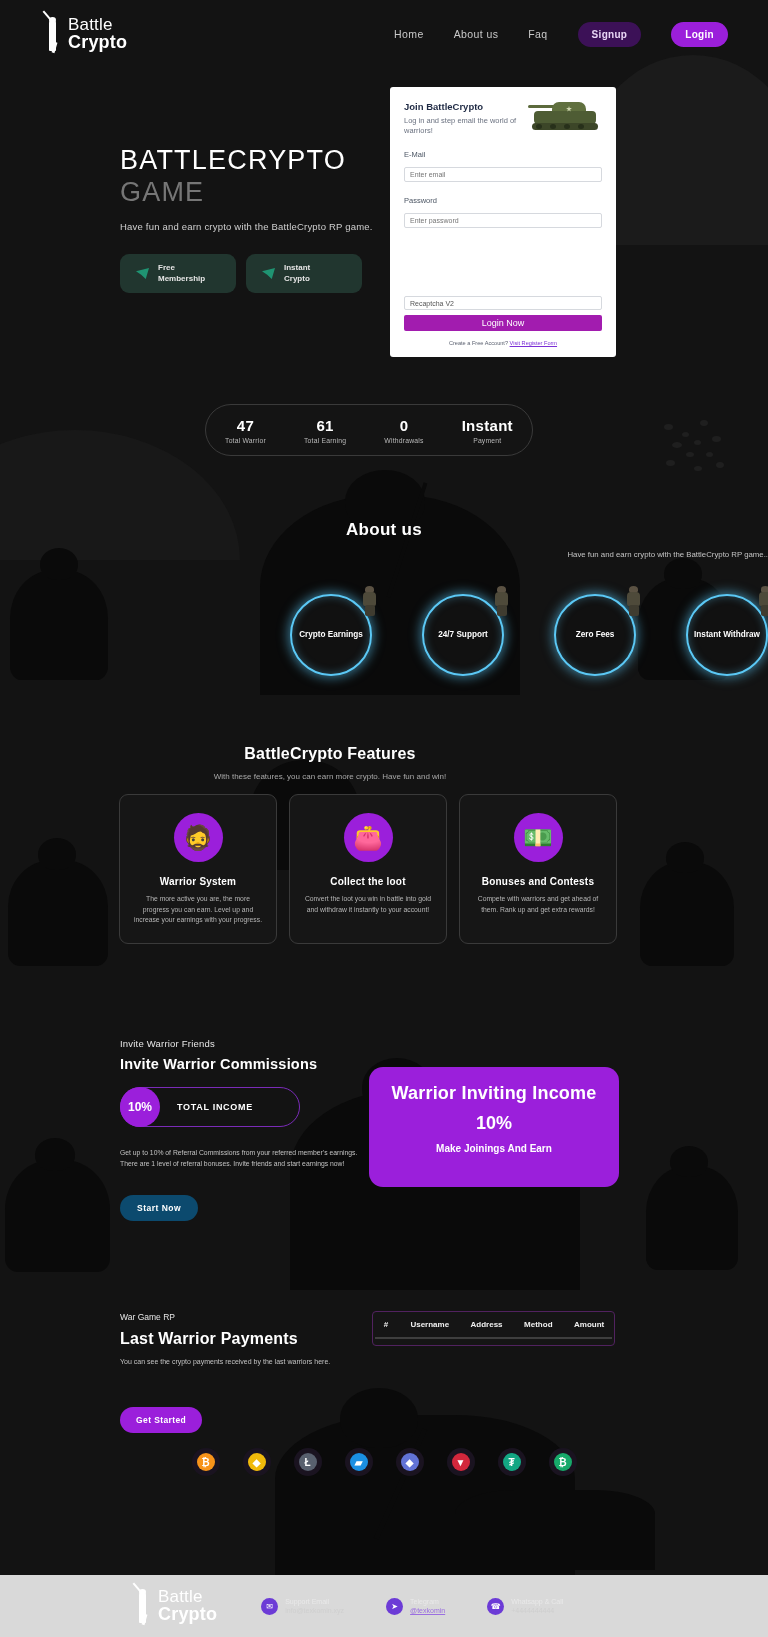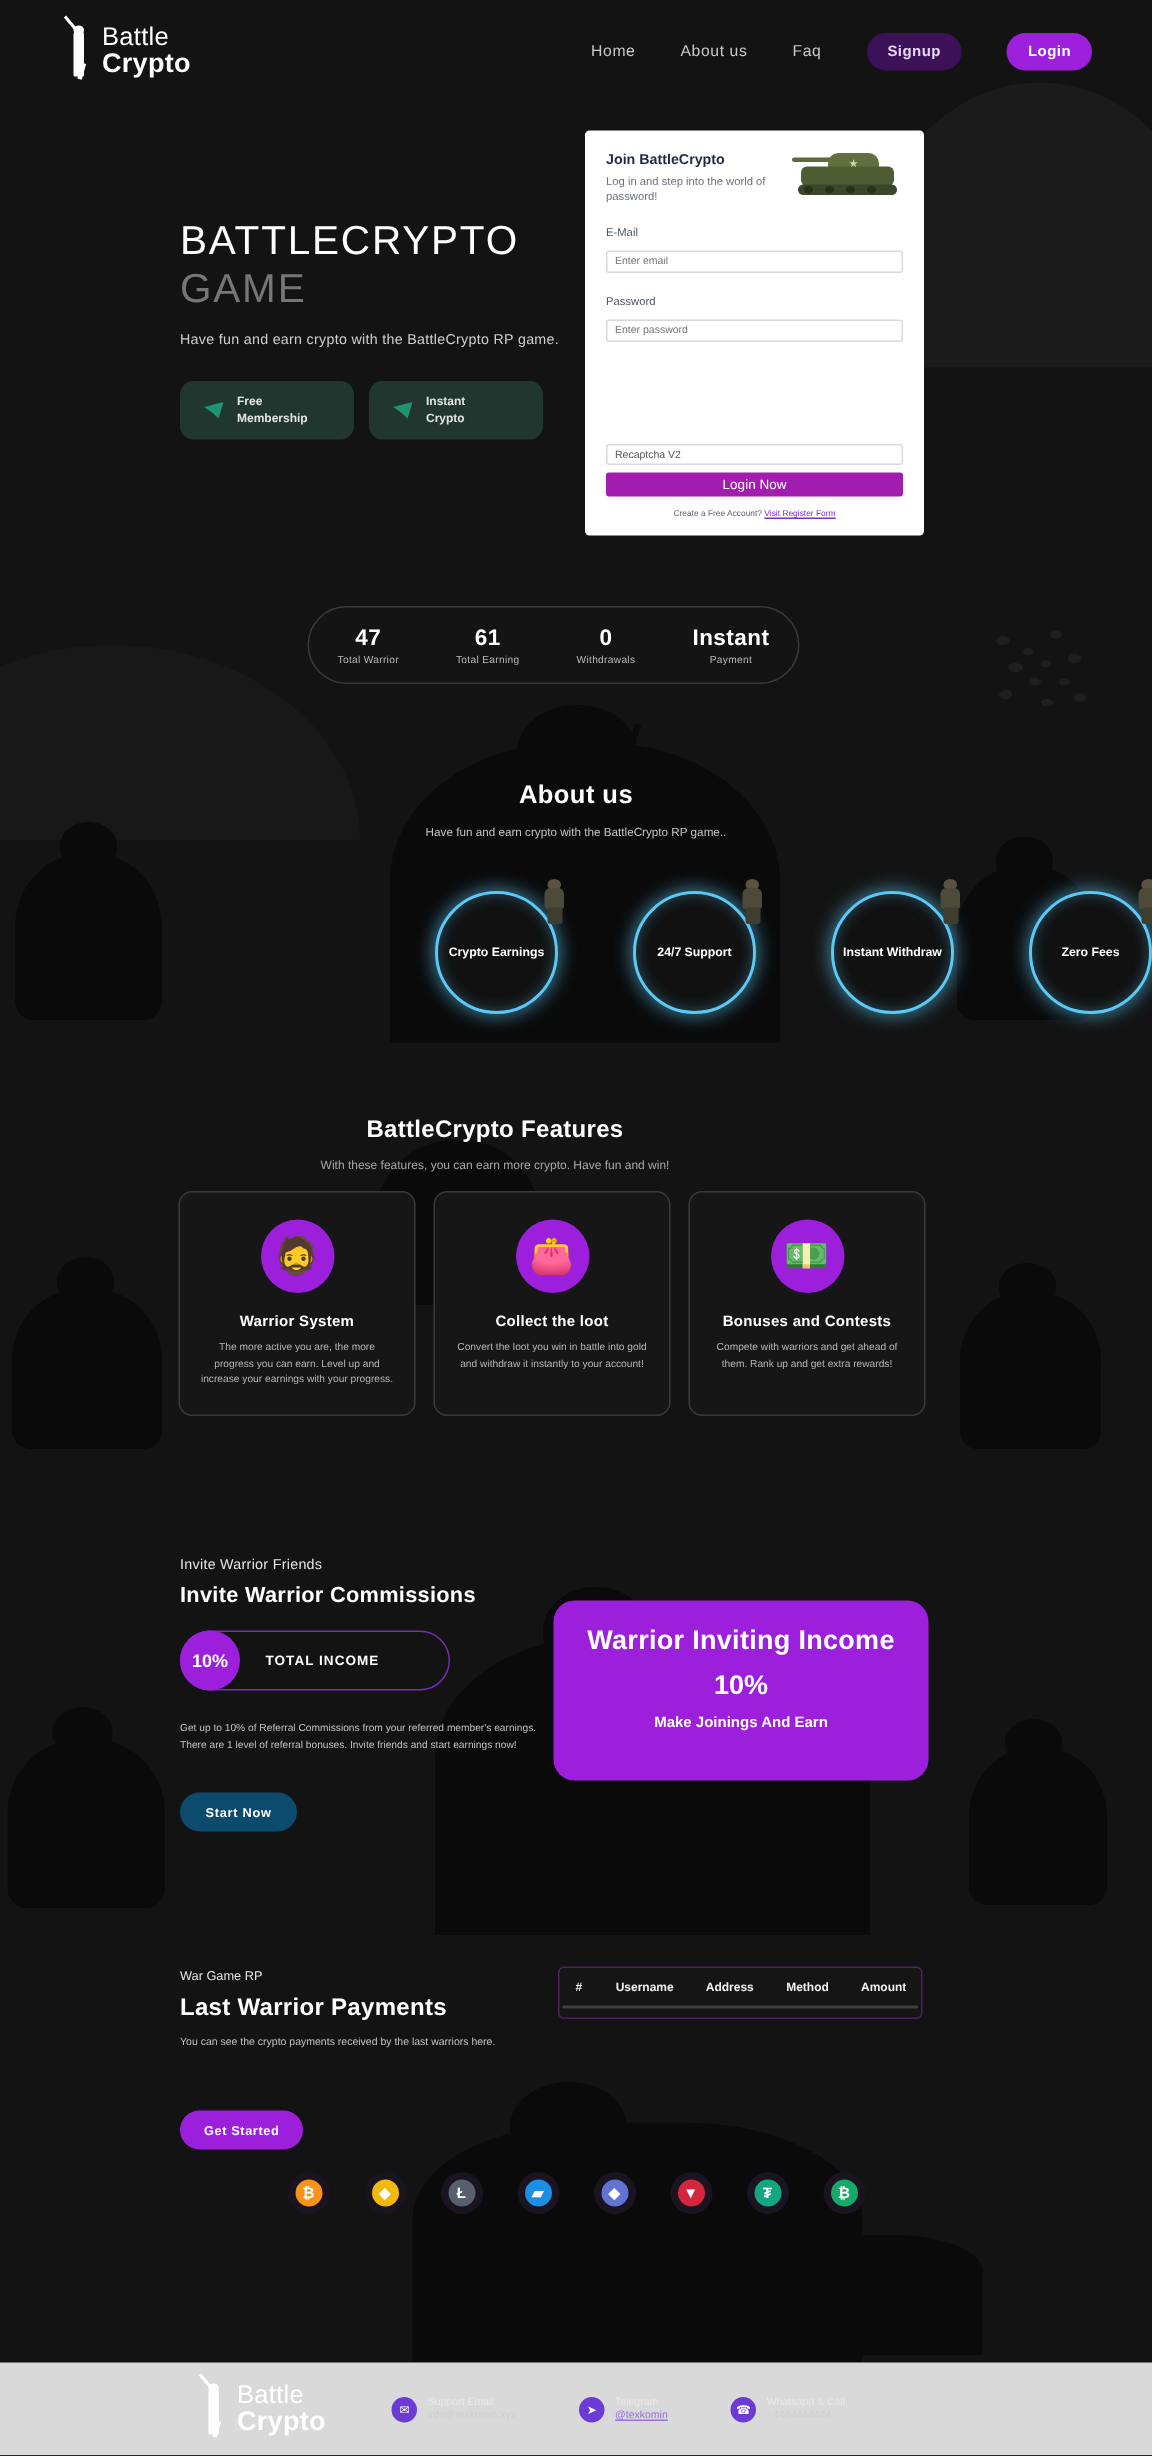--- a/index.html
+++ b/index.html
@@ -68,21 +68,21 @@
 
   
   .stats { position:absolute; left:205px; top:404px; width:328px; height:52px; border:1px solid #3a3a3a; border-radius:26px; display:flex; align-items:center; justify-content:space-around; background:#141414; z-index:10; }
   .stat { text-align:center; }
   .stat .v { font-size:15px; font-weight:700; color:#fff; letter-spacing:.3px; }
   .stat .k { font-size:6.8px; color:#b9b9b9; margin-top:3px; letter-spacing:.2px; }
 
   
   .about { position:absolute; left:0; top:520px; width:768px; text-align:center; z-index:10; }
   .about h2 { font-size:17px; font-weight:700; letter-spacing:.3px; }
-  .about p { margin-top:10px; font-size:7.8px; color:#c4c4c4; }
+  .about p { margin-top:10px; font-size:7.8px; color:#c4c4c4;text-align:right; }
   .circles { position:absolute; left:0; top:586px; width:768px; display:flex; justify-content:flex-end; gap:50px; z-index:10; }
   .circle-wrap { position:relative; width:82px; height:90px; }
   .circle { position:absolute; left:0; top:8px; width:82px; height:82px; border-radius:50%; border:2px solid #5bc8f5; box-shadow:0 0 11px 2px rgba(91,200,245,.55), inset 0 0 9px rgba(91,200,245,.35); display:flex; align-items:center; justify-content:center; text-align:center; background:#111; }
   .circle span { font-size:8.2px; font-weight:700; line-height:1.3; color:#fff; }
   .mini-soldier { position:absolute; right:-6px; top:0px; width:16px; height:30px; }
   .mini-soldier .h { position:absolute; left:3px; top:0; width:9px; height:7px; background:#5b5243; border-radius:50% 50% 40% 40%; }
   .mini-soldier .t { position:absolute; left:1px; top:6px; width:13px; height:14px; background:#4e4a3a; border-radius:4px 4px 2px 2px; }
   .mini-soldier .lg { position:absolute; left:3px; top:19px; width:10px; height:11px; background:#3f3c30; border-radius:2px; }
 
   
@@ -234,21 +234,21 @@
         <div class="turret"></div>
         <div class="body"></div>
       <div class="tracks"></div>
       <div class="w" style="left:10px;"></div>
         <div class="w" style="left:24px;"></div>
       <div class="w" style="left:38px;"></div>
         <div class="w" style="left:52px;"></div>
       <div class="star"></div>
     </div>
     <div class="lc-title">Join BattleCrypto</div>
-    <div class="lc-sub">Log in and step into the world of password!</div>
+    <div class="lc-sub">Log in and step email the world of warriors!</div>
     <div class="lc-label">E-Mail</div>
     <input class="lc-input" type="text" placeholder="Enter email" style="">
     <div class="lc-label">Password</div>
     <input class="lc-input" type="text" placeholder="Enter password" style="">
     <div class="lc-captcha">Recaptcha V2</div>
     <button class="lc-btn">Login Now</button>
     <div class="lc-foot">
       <span>Create a Free Account? </span><a href="#">Visit Register Form</a>
     </div>
   </div>
@@ -292,31 +292,31 @@
           <span>24/7 Support</span>
         </div>
       <div class="mini-soldier">
           <div class="h"></div>
           <div class="t"></div>
           <div class="lg"></div>
         </div>
     </div>
     <div class="circle-wrap">
       <div class="circle">
-          <span>Instant Withdraw</span>
+          <span>Zero Fees</span>
         </div>
       <div class="mini-soldier">
           <div class="h"></div>
           <div class="t"></div>
           <div class="lg"></div>
         </div>
     </div>
     <div class="circle-wrap">
       <div class="circle">
-          <span>Zero Fees</span>
+          <span>Instant Withdraw</span>
         </div>
       <div class="mini-soldier">
           <div class="h"></div>
           <div class="t"></div>
           <div class="lg"></div>
         </div>
     </div>
   </div>
 
   <div class="features-head">

